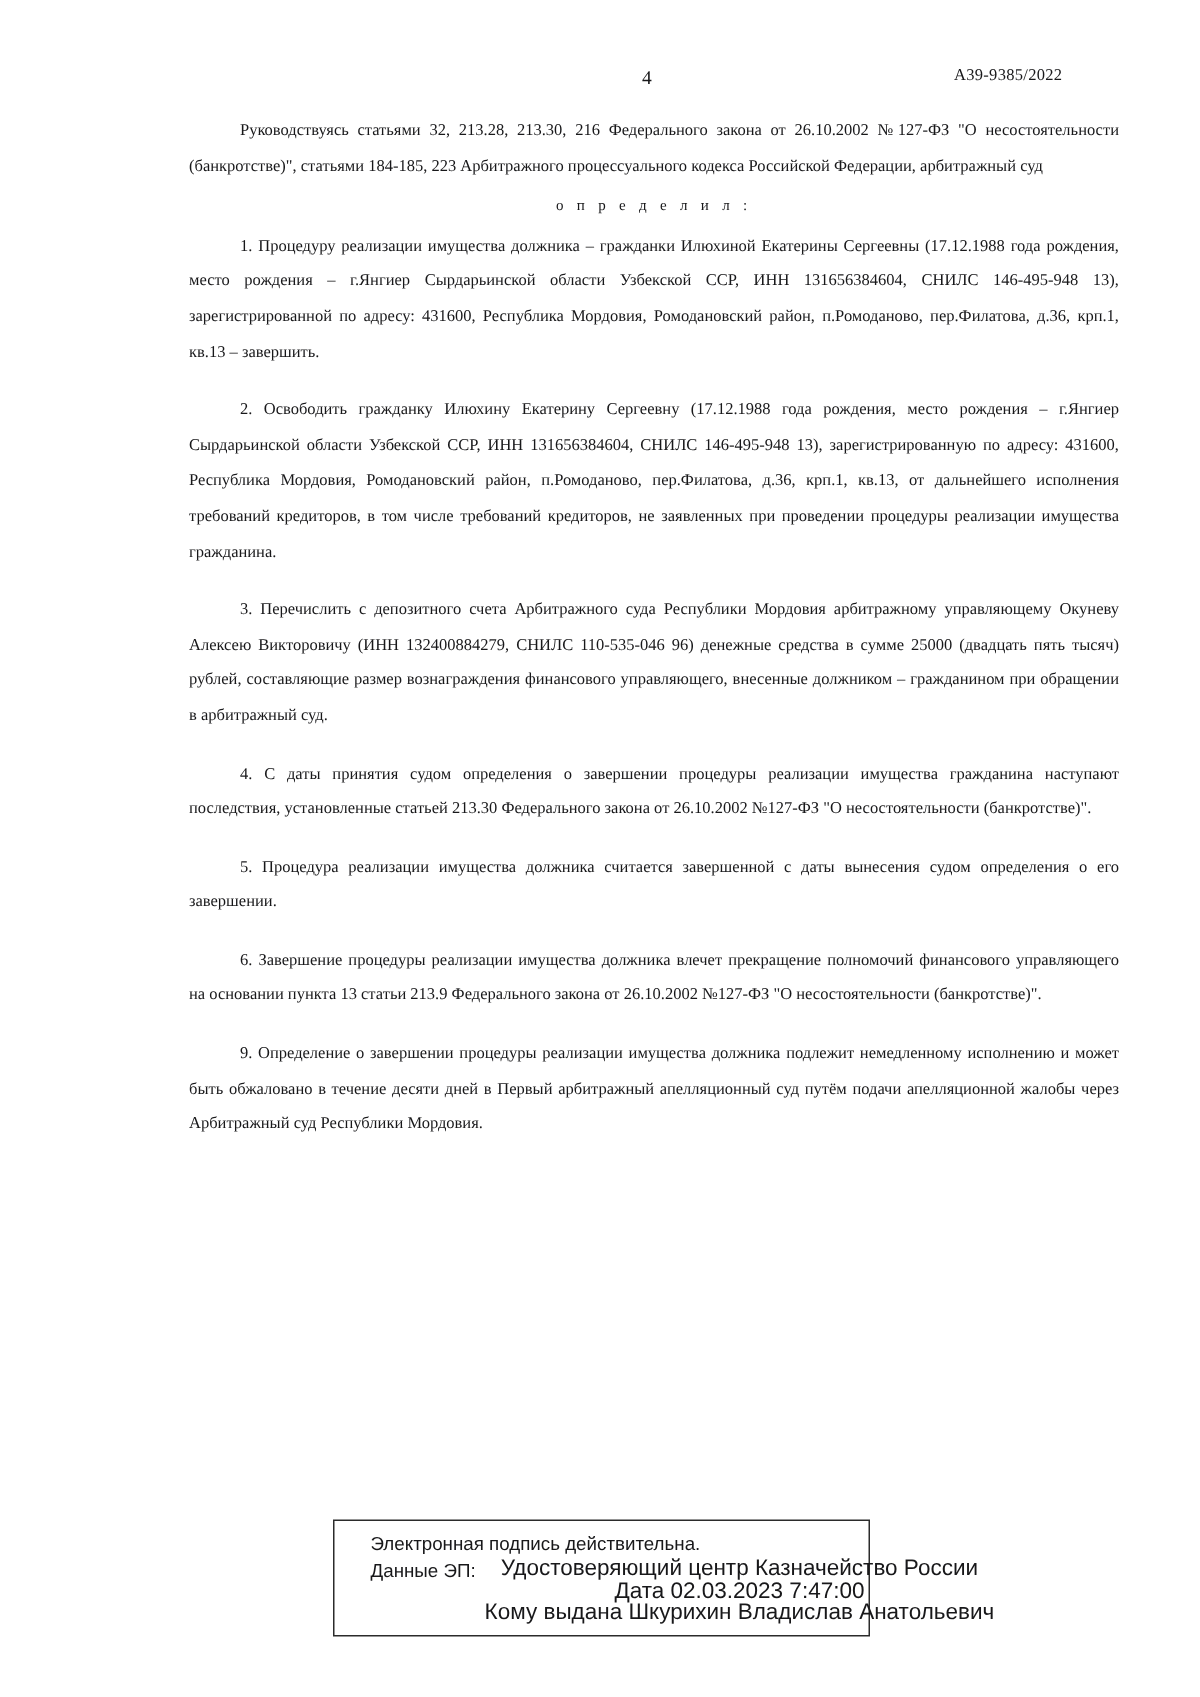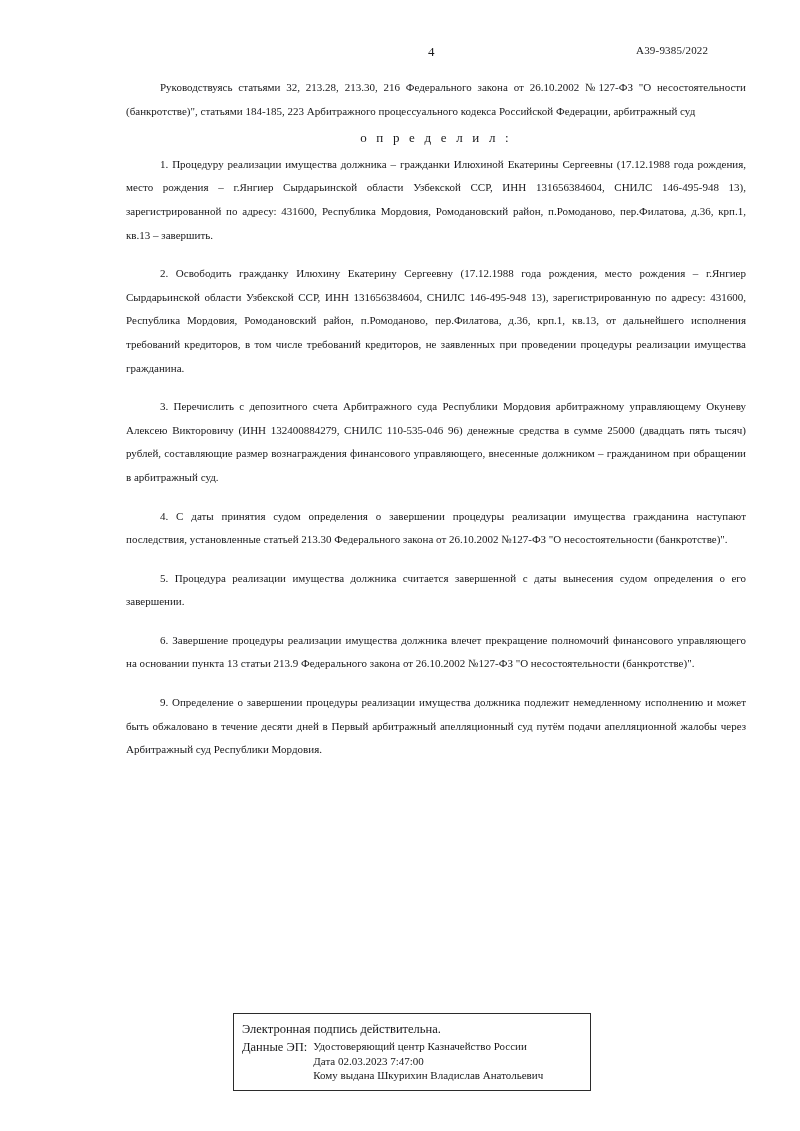--- a/index.html
+++ b/index.html
@@ -55,21 +55,21 @@
     font-size: 11px;
     line-height: 23.6px;
     text-align: justify;
     text-justify: inter-word;
     text-indent: 34px;
   }
   p.gap {
     margin-top: 15px;
   }
   .centered-spaced {
-    font-size: 13px;
+    font-size: 10px;
     line-height: 23.6px;
     text-align: center;
     letter-spacing: 3.2px;
     margin: 3px 0 3px 0;
   }
   
   .signature-row {
     position: relative;
     margin-top: 30px;
     height: 24px;
@@ -87,42 +87,42 @@
   }
   
   .stamp {
     position: absolute;
     left: 222px;
     top: 1013px;
     width: 358px;
     height: 78px;
     border: 1px solid #2b2b2b;
     box-sizing: border-box;
-    padding: 7px 0 0 8px;
-    font-family: Liberation Serif, serif;
-    margin-left: 11px;
+    padding: 7px 0 0 24px;
+    font-family: Liberation Sans, sans-serif;
   }
   .stamp .line1 {
     font-size: 12.5px;
     line-height: 17px;
   }
   .stamp .row2 {
     display: flex;
     align-items: flex-start;
     margin-top: 1px;
   }
   .stamp .label {
     font-size: 12.5px;
     line-height: 16px;
     white-space: nowrap;
     padding-right: 6px;
   }
   .stamp .details {
-    font-size: 11px;
+    font-size: 15px;
     line-height: 14.5px;
+    text-align: center;
   }
   .stamp .details div {
     white-space: nowrap;
   }
 </style>
 </head>
 <body>
 
 <div class="page">
 

